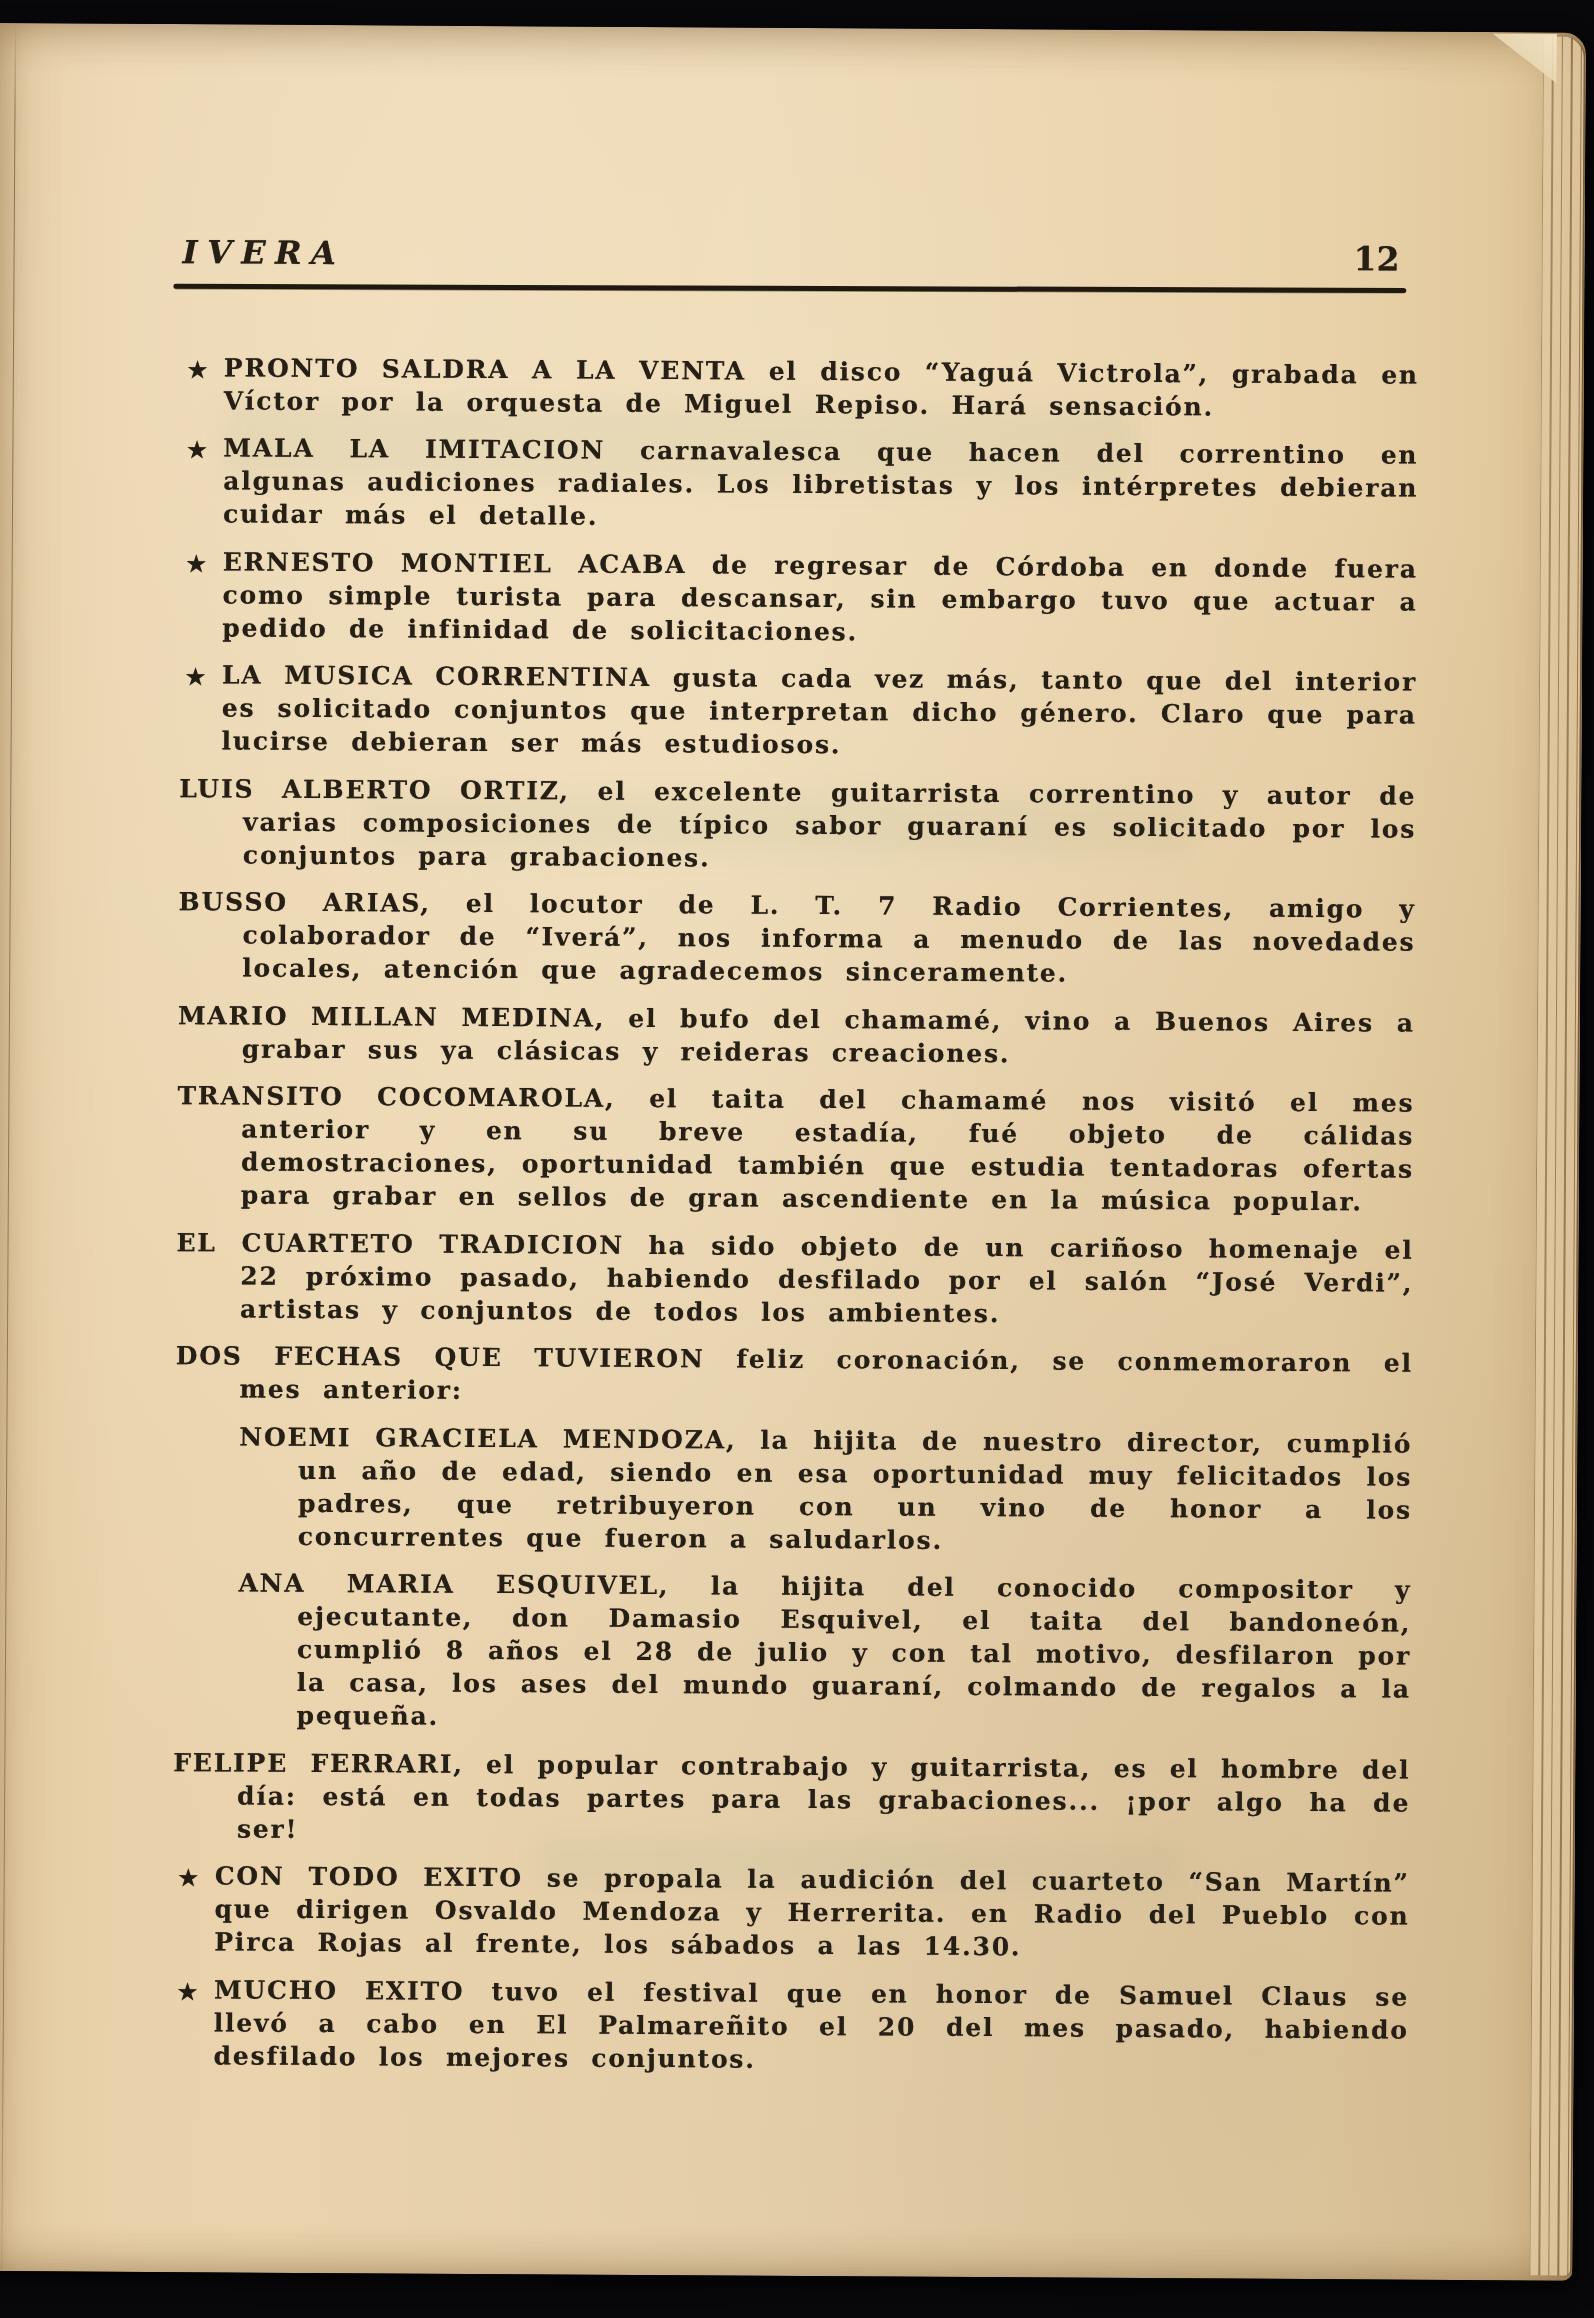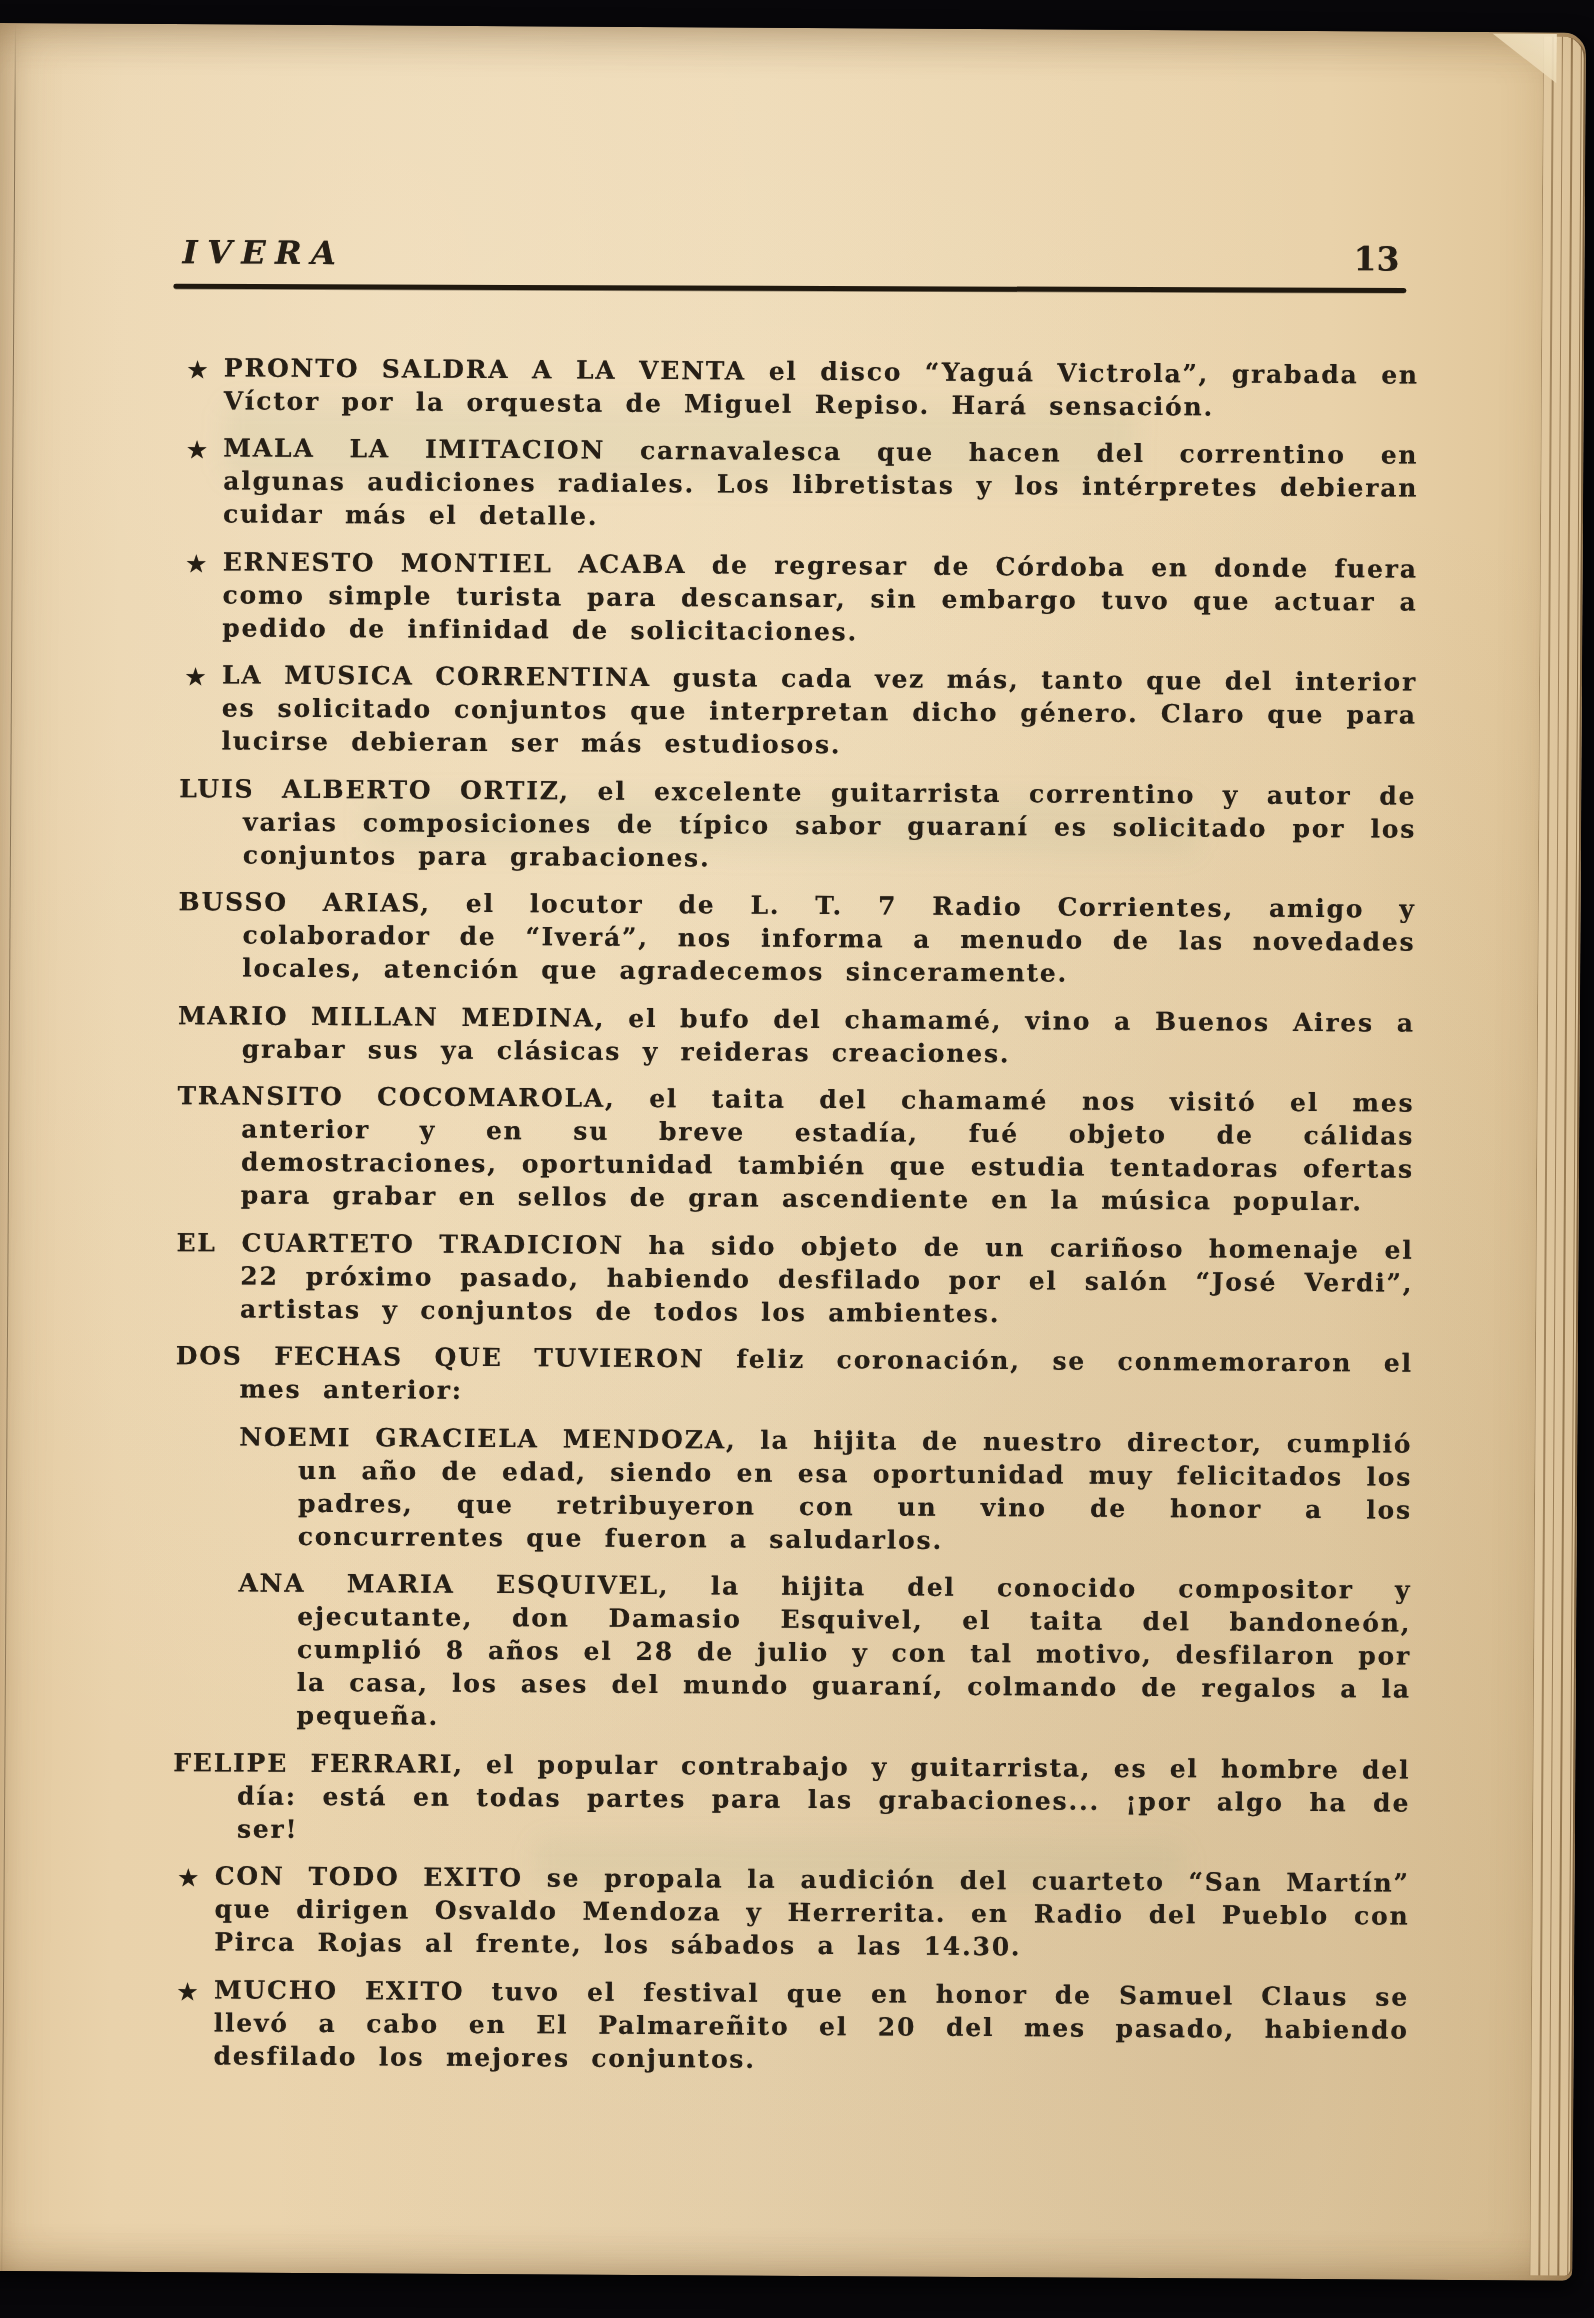--- a/index.html
+++ b/index.html
@@ -100,21 +100,21 @@
   <div class="crease"></div>
   <div class="ghost g1"></div>
   <div class="ghost g2"></div>
   <div class="ghost g3"></div>
   <div class="edge-stack"></div>
   <div class="dog-ear"></div>
 
   <div class="content">
     <div class="header-row">
       <span class="mag-title">IVERA</span>
-      <span class="page-num">13</span>
+      <span class="page-num">12</span>
     </div>
     <div class="rule"></div>
 
     <div class="news">
         <div class="item star">
     <span class="star-glyph">★</span>
     <span>PRONTO SALDRA A LA VENTA el disco “Yaguá Victrola”, grabada en Víctor por la orquesta de Miguel Repiso. Hará sensación.</span>
   </div>
         <div class="item star">
     <span class="star-glyph">★</span>

